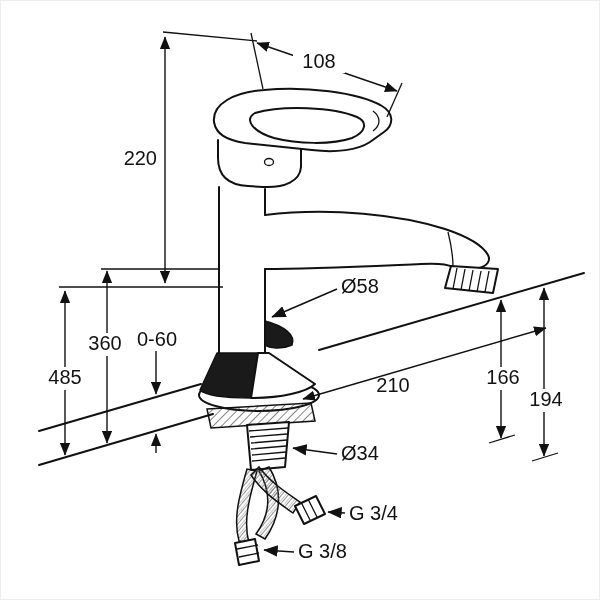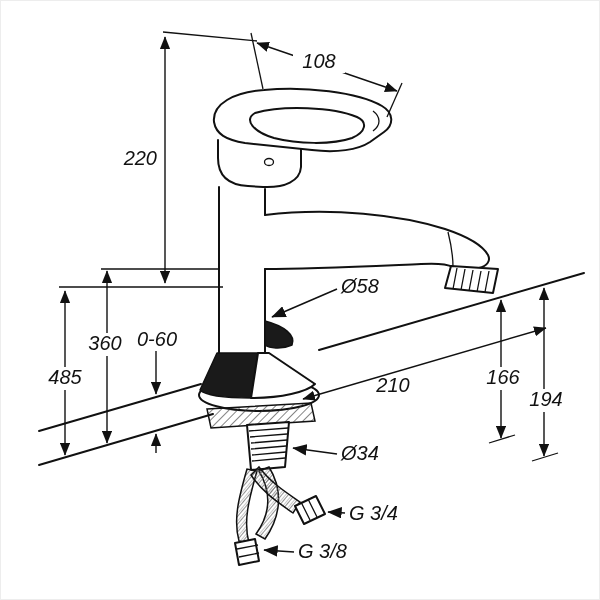--- a/index.html
+++ b/index.html
@@ -1,16 +1,16 @@
 <!DOCTYPE html>
 <html><head>
 <meta charset="utf-8">
 <style>
   html,body{margin:0;padding:0;background:#fff;}
-  .canvas{position:relative;width:600px;height:600px;background:#fff;border:1px solid #ededed;box-sizing:border-box;font-family:"Liberation Sans",sans-serif;font-style:italic;}
+  .canvas{position:relative;width:600px;height:600px;background:#fff;border:1px solid #ededed;box-sizing:border-box;font-family:"Liberation Sans",sans-serif;}
   svg{display:block;}
   text{font-family:"Liberation Sans",sans-serif;font-size:20px;font-weight:500;fill:#111;}
   .thin{stroke:#111;stroke-width:1.3;fill:none;}
   .dim{stroke:#111;stroke-width:1.4;fill:none;}
   .lead{stroke:#111;stroke-width:1.6;fill:none;}
   .draw{stroke:#111;stroke-width:2;fill:none;stroke-linecap:round;stroke-linejoin:round;}
   .drawfill{stroke:#111;stroke-width:2;fill:#fff;stroke-linejoin:round;}
   .dark{stroke:#111;stroke-width:1.5;fill:#1a1a1a;stroke-linejoin:round;}
   .bg{fill:#fff;}
 </style>

